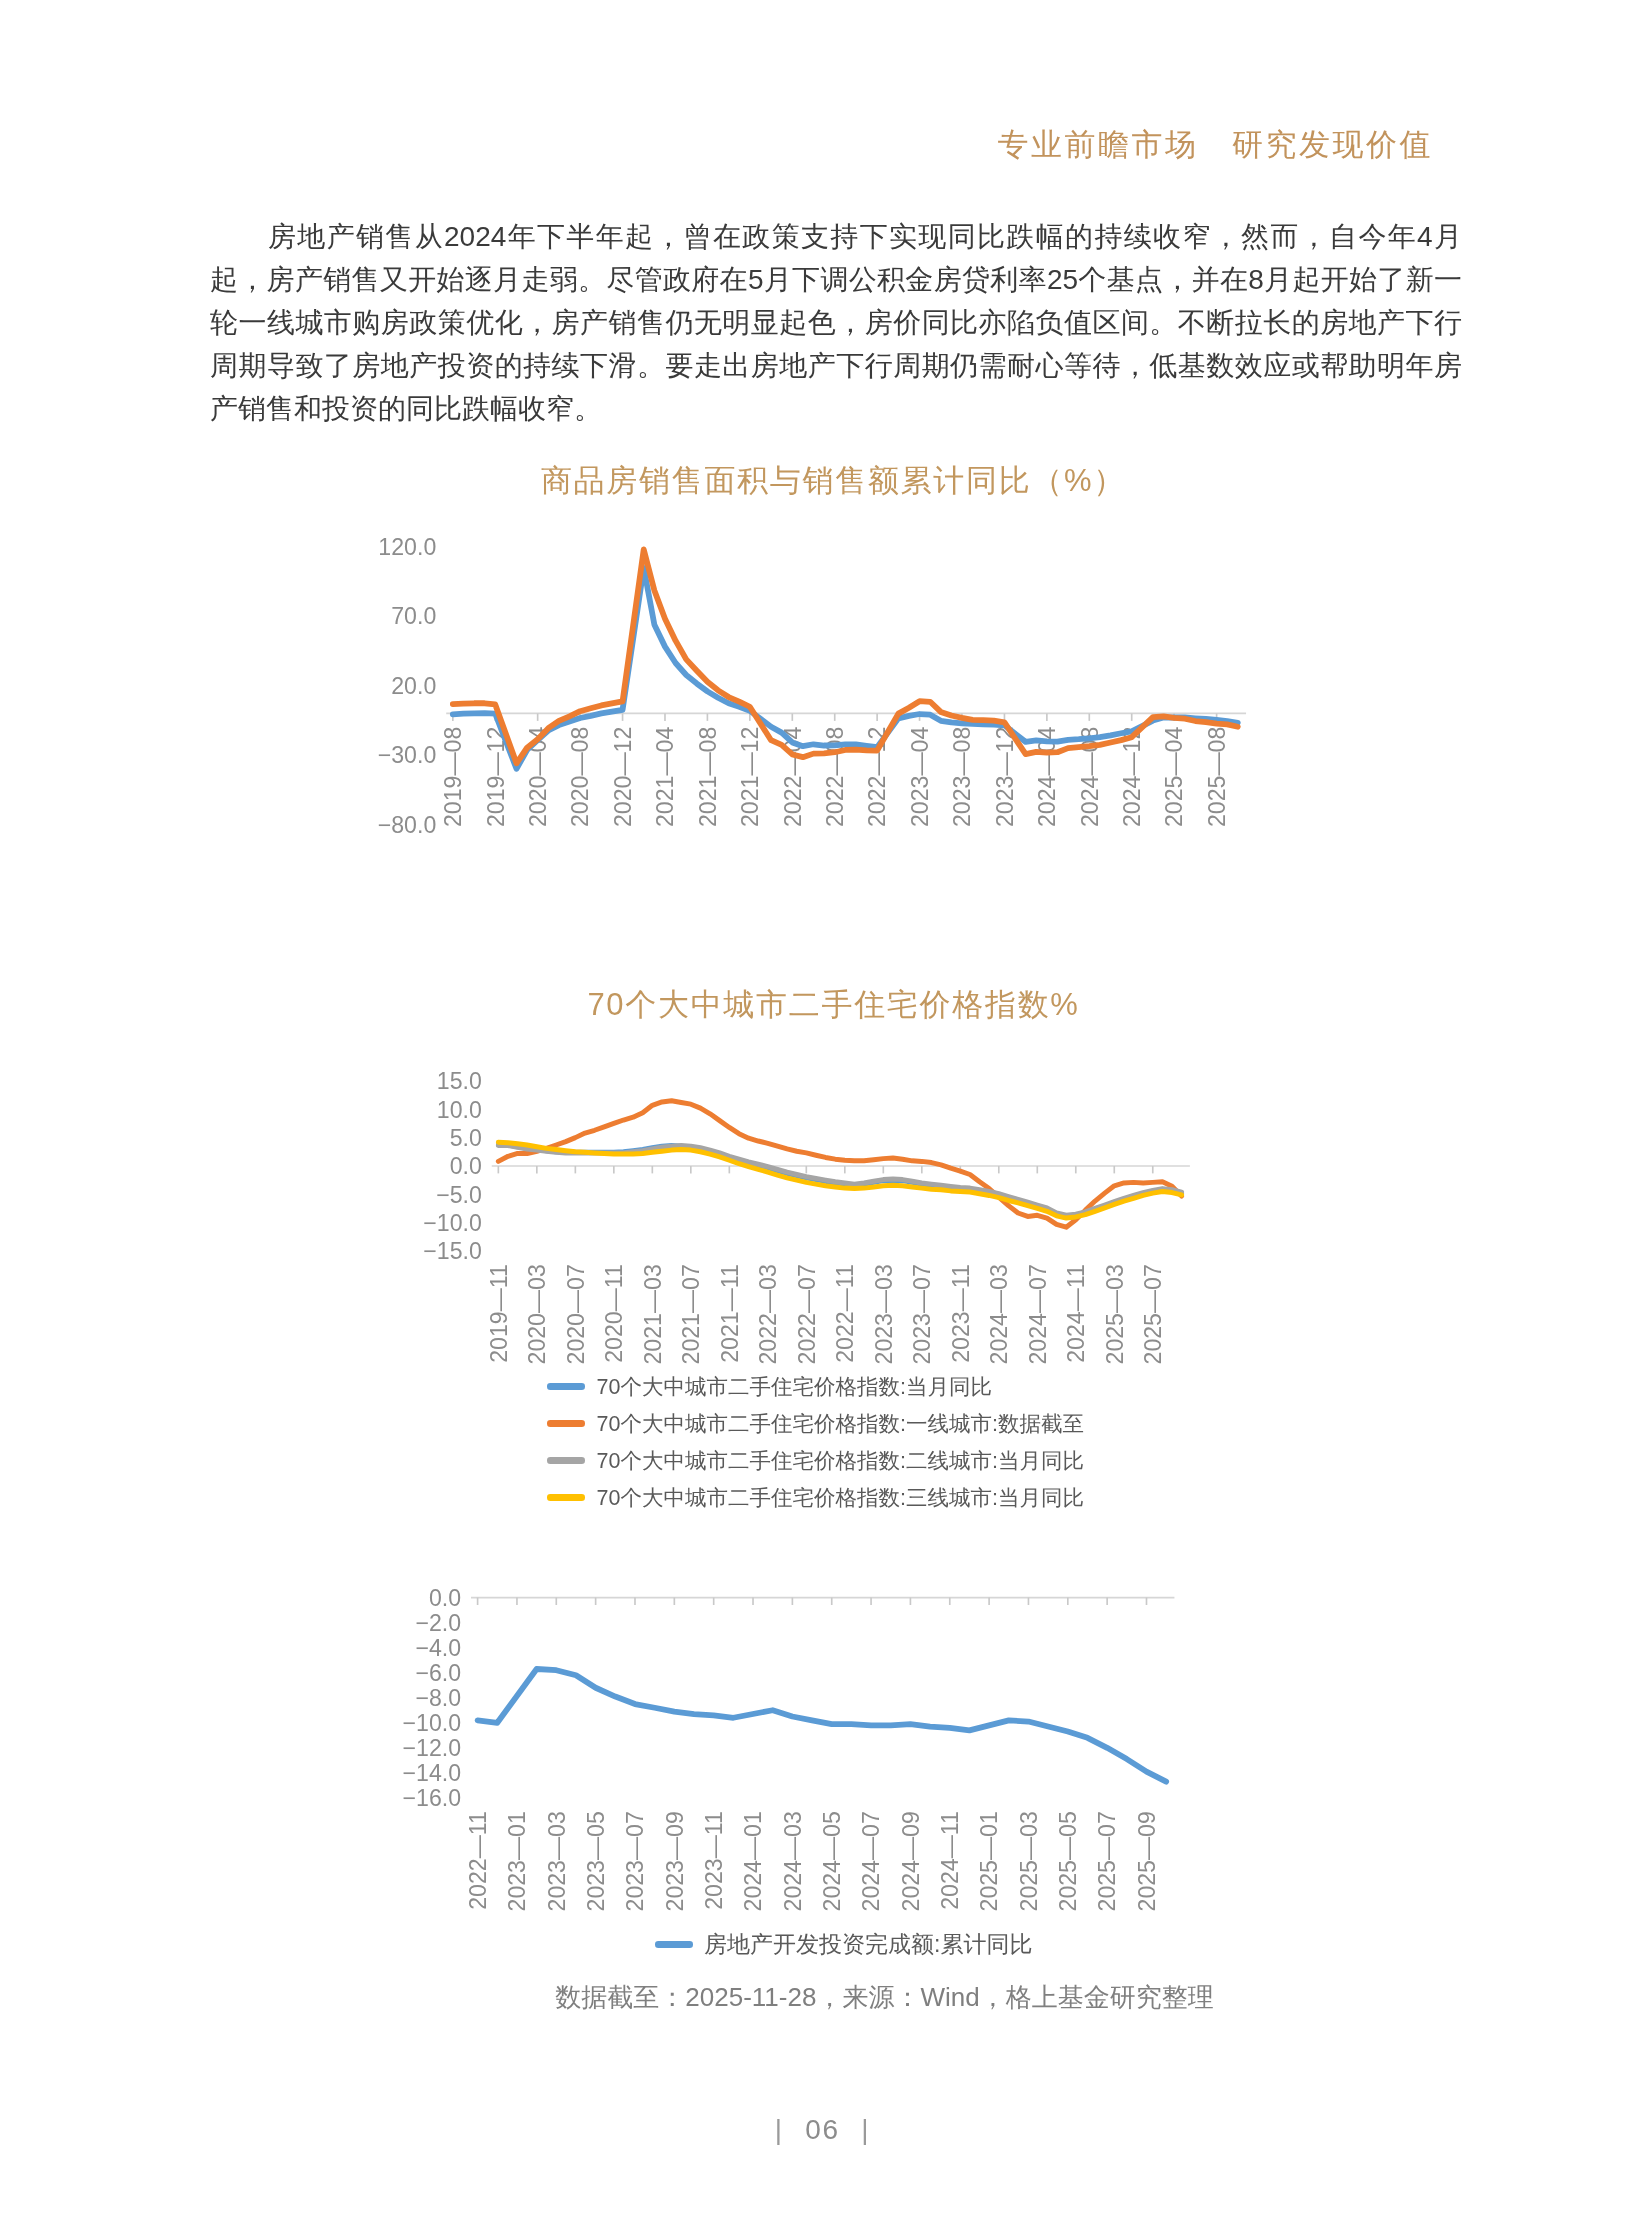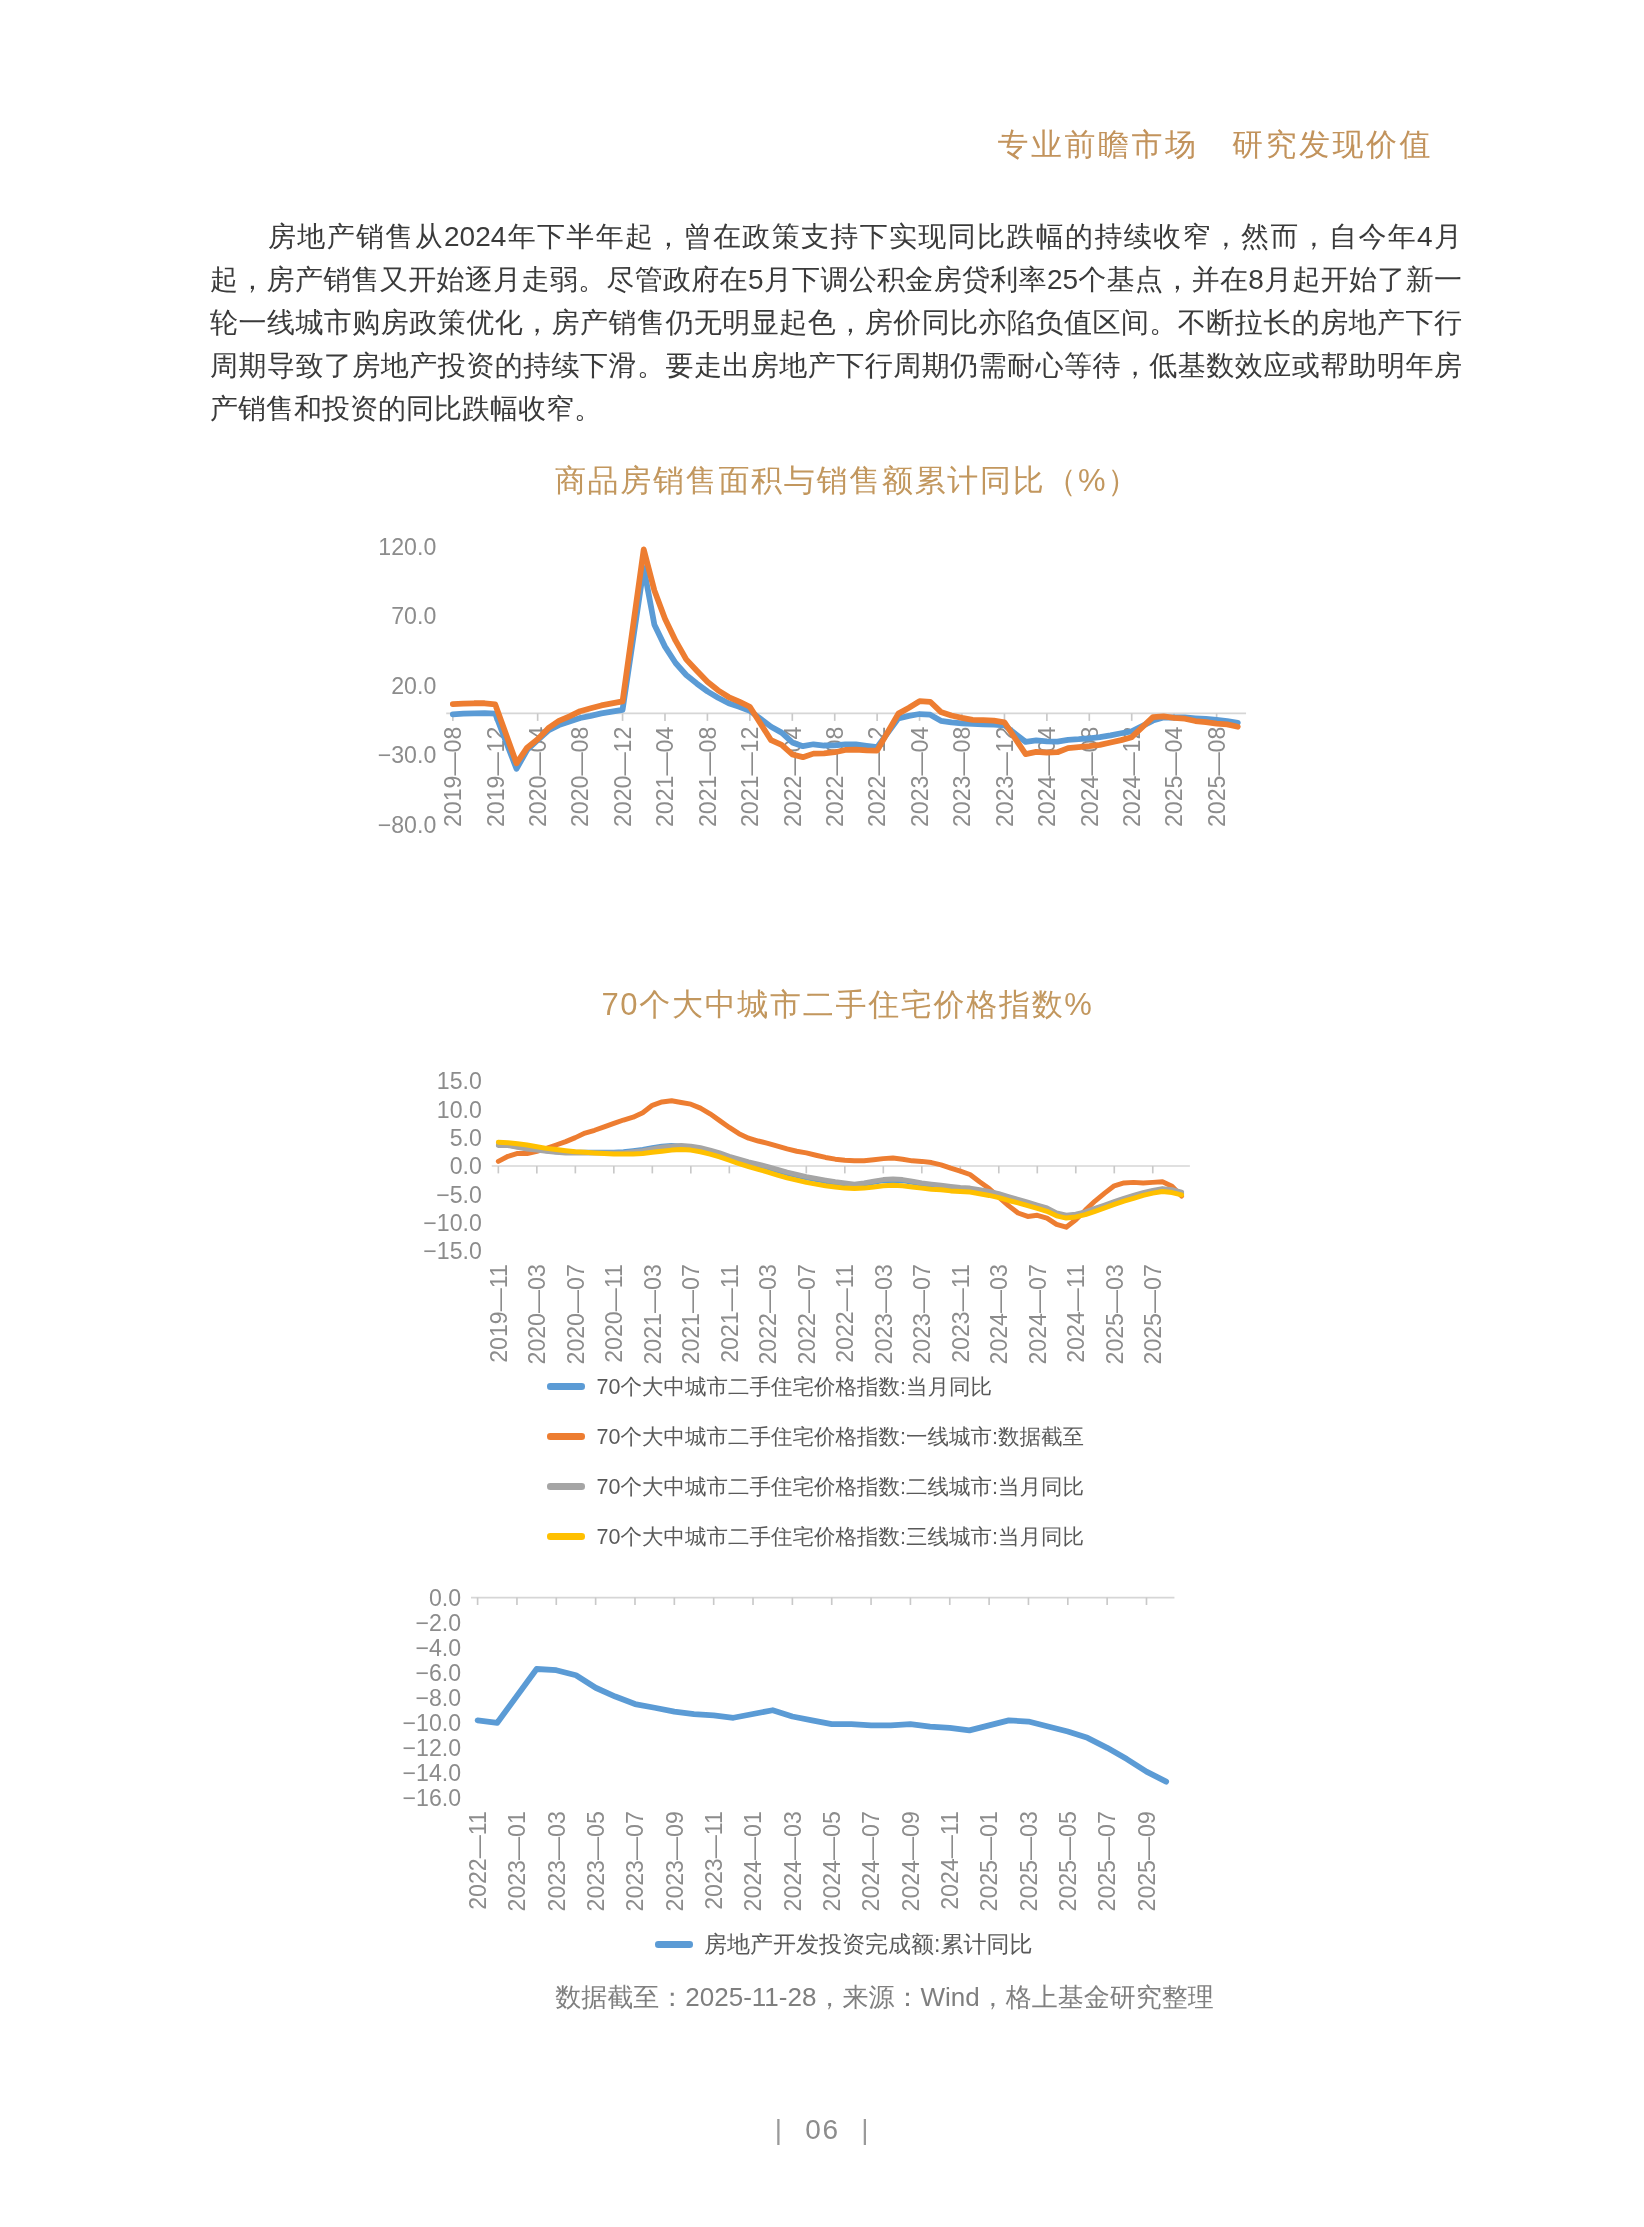--- a/index.html
+++ b/index.html
@@ -9,37 +9,37 @@
   }
   .brand-header{
     position:absolute;top:124px;right:212px;
     font-size:31px;letter-spacing:2.5px;color:#C2935C;white-space:pre;
   }
   .body-text{
     position:absolute;top:203px;left:198px;width:1252px;margin:12px;
     font-size:28px;line-height:43px;color:#3A3A3A;text-align:justify;text-indent:58px;
   }
   .chart-title{
-    position:absolute;left:54px;width:1587px;margin:0;text-align:center;
+    position:absolute;left:40px;width:1587px;margin:0;text-align:center;
     font-size:31px;font-weight:400;letter-spacing:1.7px;color:#C2975E;
   }
   #c1-title{top:460px;}
   #c2-title{top:984px;}
   #c3-title{top:1526px;}
   .chart-svg{position:absolute;}
   #c1-plot{top:519px;left:347px;}
   #c2-plot{top:1066px;left:347px;}
   #c3-plot{top:1585px;left:347px;}
   .axis-label{font-size:28px;fill:#8C8C8C;font-family:"Liberation Sans","DejaVu Sans",sans-serif;}
   .legend-item{display:inline-flex;align-items:center;gap:11.6px;color:#595959;}
   .swatch{display:inline-block;width:38px;height:6.6px;border-radius:3.3px;flex:none;}
   .legend-row{position:absolute;left:50px;width:1587px;display:flex;justify-content:center;gap:16.5px;}
   #c1-legend{top:861px;font-size:24px;}
   #c3-legend{top:1929px;font-size:23px;}
-  .legend-col{position:absolute;top:1372px;left:547px;display:flex;flex-direction:column;gap:21px;font-size:21.5px;}
+  .legend-col{position:absolute;top:1372px;left:547px;display:flex;flex-direction:column;gap:8px;font-size:21.5px;}
   .source-note{
     position:absolute;top:1980px;left:91px;width:1587px;text-align:center;
     font-size:26px;color:#7F7F7F;
   }
   .page-number{
     position:absolute;top:2114px;left:0;width:1645px;text-align:center;
     font-size:28px;color:#8C8C8C;letter-spacing:1.7px;
   }
   .page-number .pn-bar{margin:0 21.5px;color:#9A9A9A;}
 </style>

